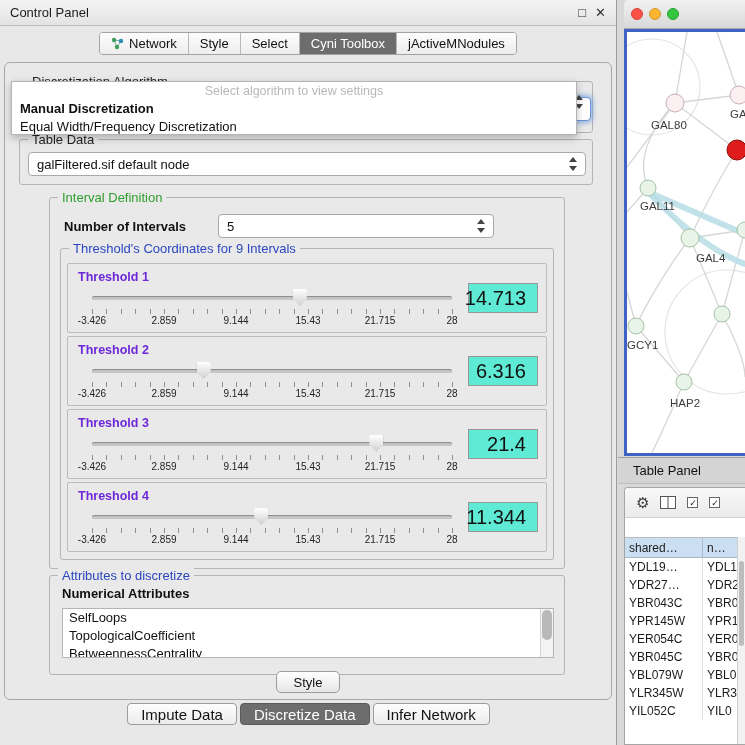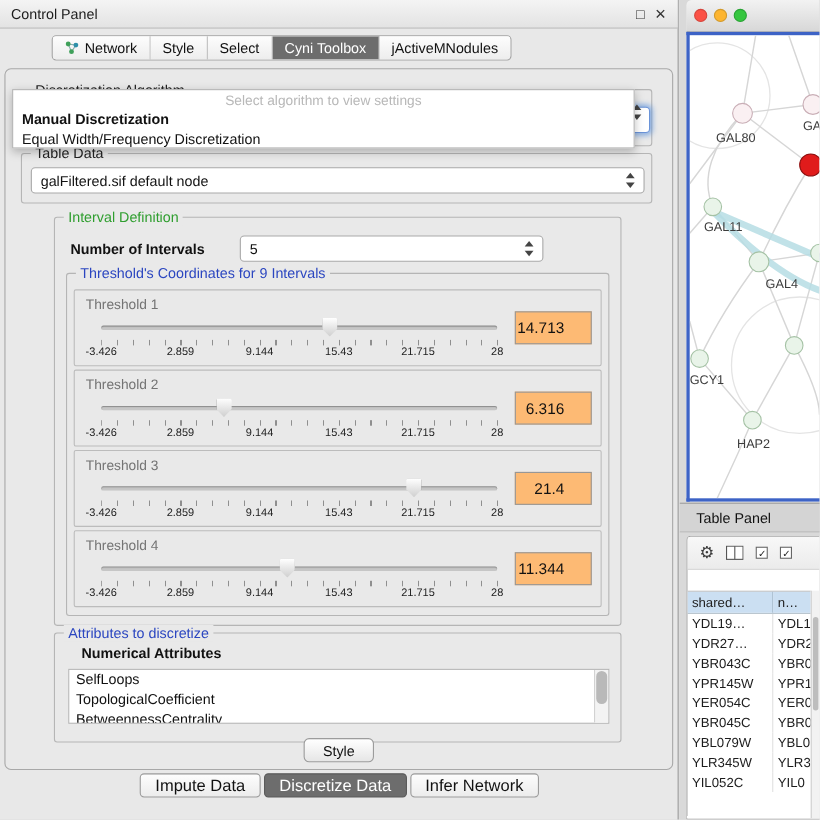--- a/index.html
+++ b/index.html
@@ -8,21 +8,21 @@
 
   
   .left-window{position:absolute;left:0;top:0;width:617px;height:745px;
     background:#e8e8e8;border-right:1px solid #9a9a9a;}
   .titlebar{height:26px;display:flex;align-items:center;padding:0 10px;
     background:linear-gradient(#f4f4f4,#e3e3e3);border-bottom:1px solid #bcbcbc;
     font-size:13px;color:#1c1c1c;}
   .titlebar .win-btns{margin-left:auto;display:flex;gap:9px;font-size:13px;color:#333;}
   .titlebar .win-btns span{cursor:default;}
 
-  .top-tabs{position:absolute;left:0;right:0;top:32px;display:flex;margin-left:47px;}
+  .top-tabs{position:absolute;left:0;right:0;top:32px;display:flex;justify-content:center;}
   .seg-strip{display:inline-flex;border:1px solid #a3a3a3;border-radius:4px;
     overflow:hidden;height:23px;background:#fdfdfd;}
   .seg{display:flex;align-items:center;gap:5px;padding:0 11px;font-size:13px;
     color:#111;border-right:1px solid #b8b8b8;background:linear-gradient(#fdfdfd,#ededed);}
   .seg:last-child{border-right:none;}
   .seg.selected{background:var(--selected-tab-bg);color:#fff;}
 
   .main-panel{position:absolute;left:4px;top:62px;width:608px;height:638px;
     background:#e9e9e9;border:1px solid #a8a8a8;border-radius:6px;}
 
@@ -60,39 +60,39 @@
   .arrows:after{bottom:0;border-top:5px solid #444;}
 
   
   .interval-group{left:44px;top:134px;width:516px;height:372px;}
   .num-label{position:absolute;left:14px;top:21px;font-size:13px;font-weight:bold;color:#111;}
   .num-combo{left:168px;top:16px;width:276px;height:24px;}
   .thr-group{position:absolute;left:10px;top:50px;width:494px;height:312px;
     border:1px solid #b5b5b5;border-radius:3px;}
   .thr-box{position:absolute;left:6px;width:480px;height:70px;
     border:1px solid #bcbcbc;border-radius:2px;background:#e9e9e9;}
-  .thr-label{position:absolute;left:10px;top:6px;font-size:12.5px;font-weight:normal;color:#737373;}
+  .thr-label{position:absolute;left:10px;top:6px;font-size:12.5px;font-weight:bold;color:#6d28d9;}
   .track-wrap{position:absolute;left:24px;top:24px;width:360px;height:20px;}
   .track{position:absolute;left:0;right:0;top:8px;height:4px;background:#c6c6c6;
     border-radius:2px;box-shadow:inset 0 1px 1px rgba(0,0,0,.3);}
   .thumb{position:absolute;top:1px;width:14px;height:17px;
     background:linear-gradient(#ffffff,#cfcfcf);
     clip-path:polygon(8% 0,92% 0,100% 10%,100% 58%,50% 100%,0 58%,0 10%);
     filter:drop-shadow(0 0 1px #777);}
   .ticks{position:absolute;left:24px;top:45px;width:361px;height:5px;
     background:repeating-linear-gradient(to right,#8f8f8f 0 1px,transparent 1px 14.4px);}
   .scale-row{position:absolute;left:24px;top:51px;width:360px;height:12px;}
   .scale-label{position:absolute;transform:translateX(-50%);font-size:10px;color:#222;white-space:nowrap;}
-  .thr-value{position:absolute;right:8px;top:19px;width:70px;height:30px;background:#fdba74;
+  .thr-value{position:absolute;right:8px;top:19px;width:70px;height:30px;background:#5eead4;
     border:1px solid #979797;display:flex;align-items:center;justify-content:flex-end;
-    padding-right:24px;font-size:14px;color:#111;}
+    padding-right:11px;font-size:20px;color:#111;}
 
   
   .attr-group{left:44px;top:512px;width:516px;height:100px;}
-  .attr-heading{position:absolute;left:12px;top:10px;font-size:13px;font-weight:bold;color:#111;margin-left:12px;}
+  .attr-heading{position:absolute;left:12px;top:10px;font-size:13px;font-weight:bold;color:#111;}
   .attr-list{position:absolute;left:12px;top:32px;width:492px;height:50px;background:#fff;
     border:1px solid #b5b5b5;overflow:hidden;}
   .list-inner{position:absolute;left:0;top:0;right:13px;}
   .list-item{height:18px;line-height:18px;padding-left:6px;font-size:13px;color:#111;white-space:nowrap;}
   .list-scrollbar{position:absolute;right:0;top:0;bottom:0;width:13px;background:#f3f3f3;
     border-left:1px solid #d2d2d2;}
   .list-scroll-thumb{position:absolute;left:1px;top:1px;width:10px;height:30px;
     background:#b9b9b9;border-radius:5px;}
 
   .apply-btn{position:absolute;left:50%;transform:translateX(-50%);top:608px;width:64px;height:22px;

